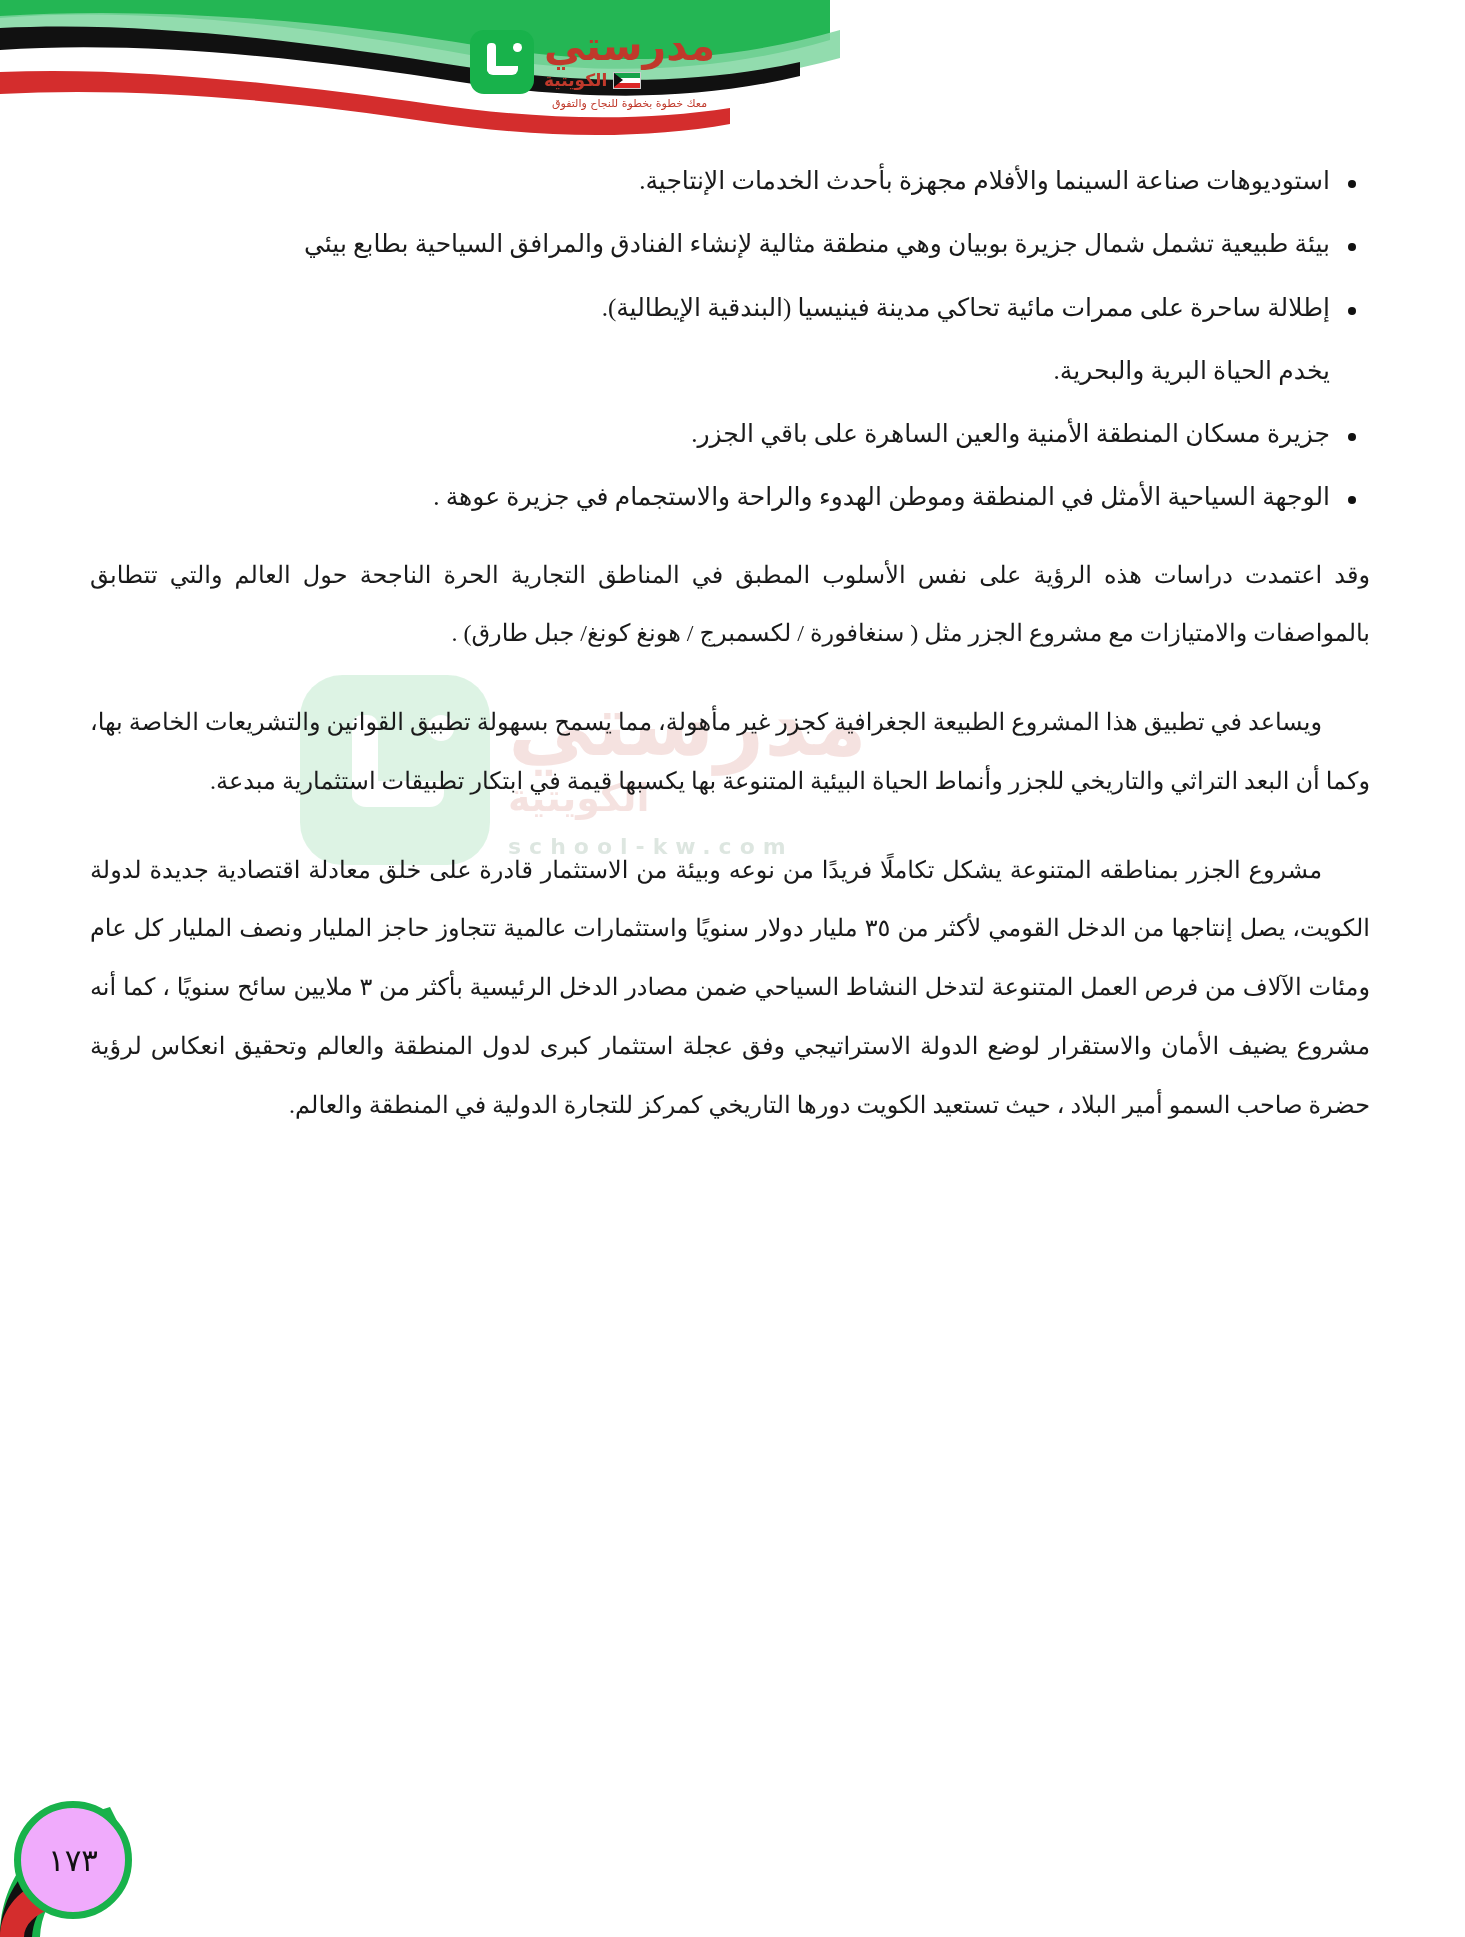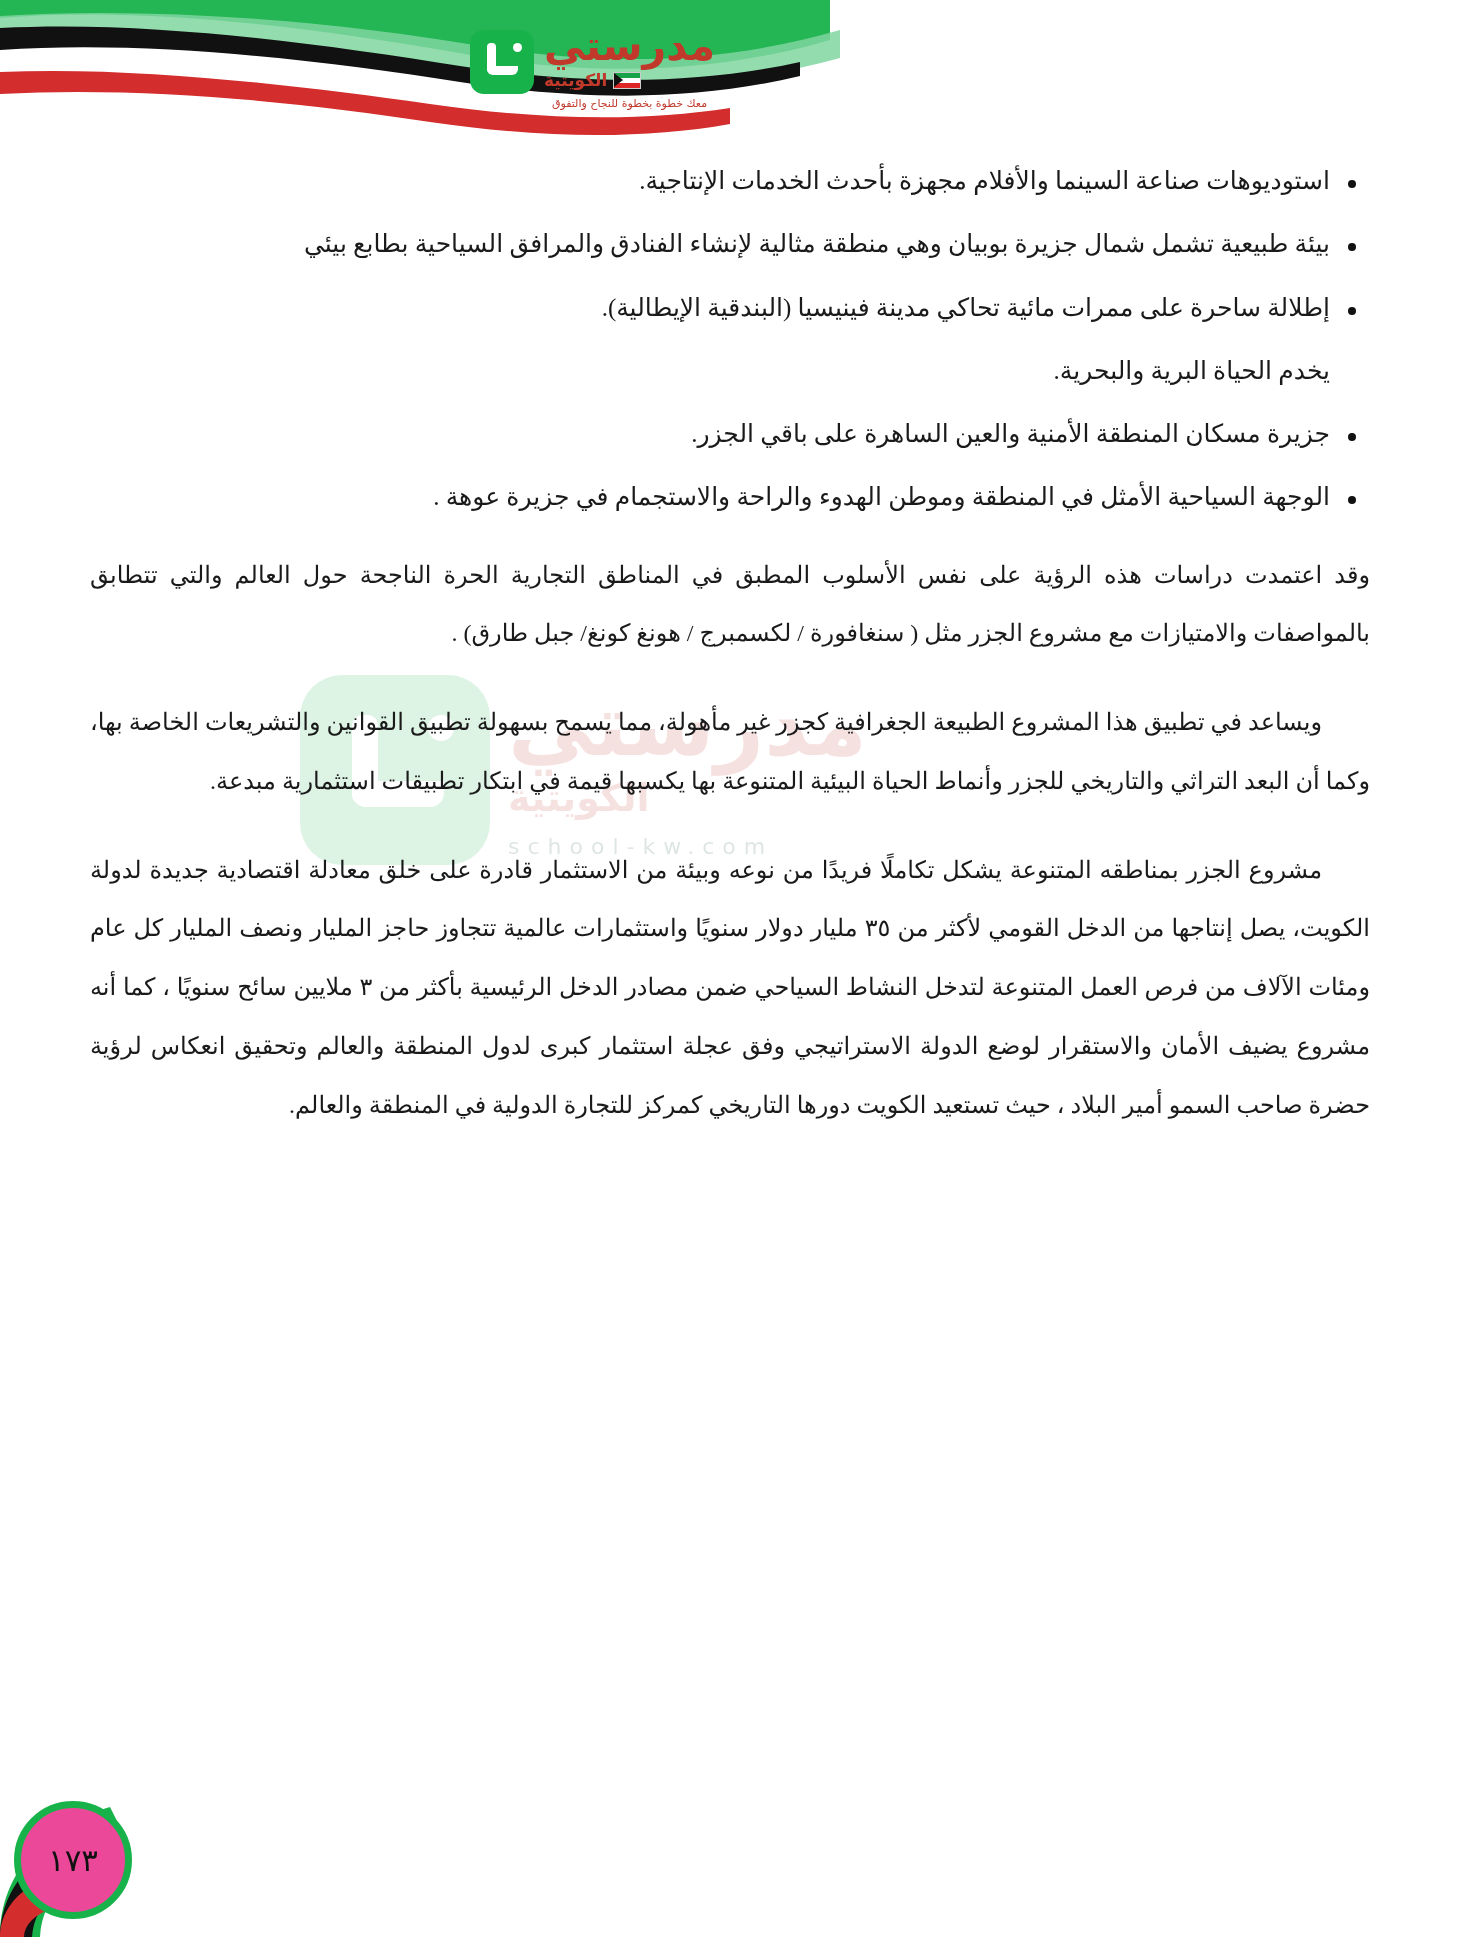--- a/index.html
+++ b/index.html
@@ -194,21 +194,21 @@
     font-family: "DejaVu Sans", sans-serif;
     font-weight: bold;
   }
   .wm-name { font-size: 86px; line-height: 1; }
   .wm-sub { font-size: 38px; margin-top: 8px; }
   .wm-url {
     font-size: 22px;
     letter-spacing: 8px;
     margin-top: 14px;
     color: #14532d;
-    font-weight: normal;
+    font-weight: bold;
   }
 
   
   .content {
     position: absolute;
     top: 150px;
     right: 95px;
     width: 1280px;
     text-align: justify;
   }
@@ -257,21 +257,21 @@
     height: 150px;
   }
   .page-badge {
     position: absolute;
     left: 14px;
     bottom: 18px;
     width: 118px;
     height: 118px;
     border-radius: 50%;
     border: 7px solid #18b24b;
-    background: #ec4899;
+    background: #f0abfc;
     display: flex;
     align-items: center;
     justify-content: center;
     font-family: "DejaVu Sans", sans-serif;
     font-size: 31px;
     color: #111;
     letter-spacing: 2px;
     box-sizing: border-box;
   }
   .footer-swoosh {

